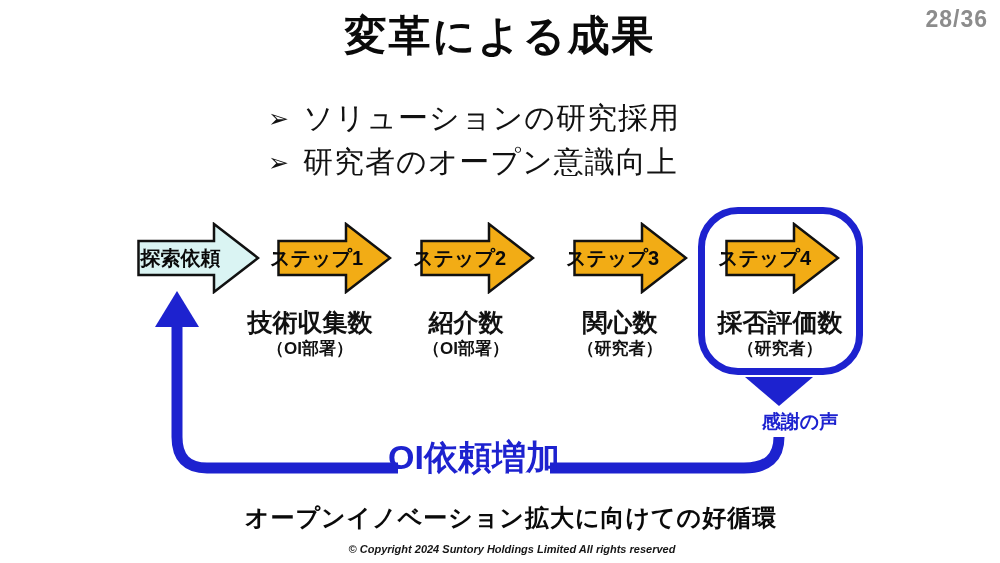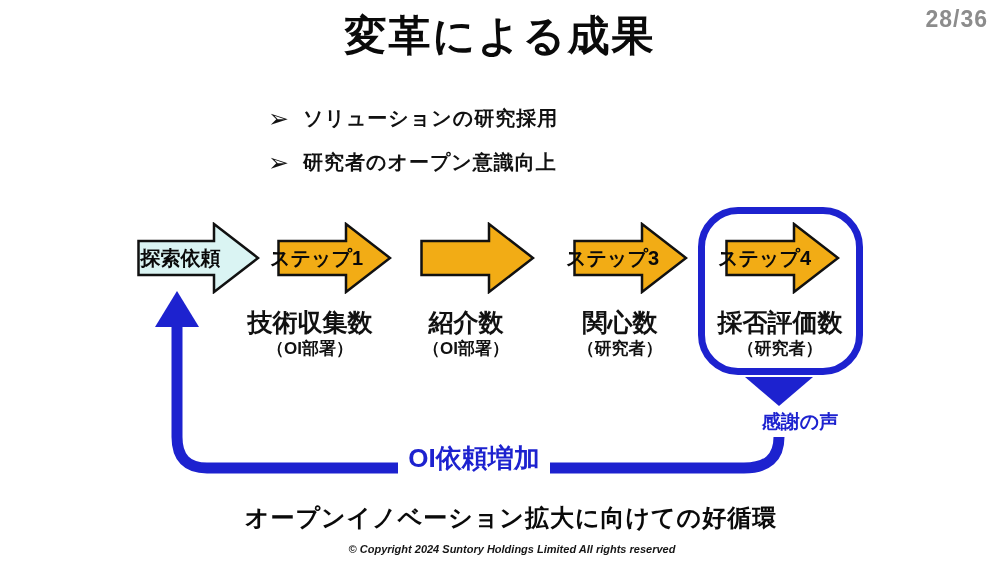--- a/index.html
+++ b/index.html
@@ -11,21 +11,21 @@
     position:absolute;top:6px;right:12px;font-size:23px;font-weight:bold;
     color:#8c8c8c;letter-spacing:1px;
   }
   .slide-title{
     position:absolute;top:8px;left:0;width:100%;text-align:center;
     font-size:42px;font-weight:bold;letter-spacing:2px;color:#0a0a0a;
   }
   .bullet-list{position:absolute;left:268px;top:96px;}
   .bullet-item{display:flex;align-items:center;height:44px;}
   .bullet-marker{font-size:25px;font-weight:bold;margin-right:14px;line-height:1;}
-  .bullet-text{font-size:20px;font-weight:bold;letter-spacing:1px;}
+  .bullet-text{font-size:30px;font-weight:normal;letter-spacing:1px;}
   
   .block-arrow{position:absolute;top:222px;height:72px;}
   .block-arrow svg{display:block;width:100%;height:100%;}
   .arrow-label{
     position:absolute;left:0;top:0;bottom:0;right:36px;
     display:flex;align-items:center;justify-content:center;
     font-size:20px;font-weight:bold;color:#0a0a0a;white-space:nowrap;
   }
   .highlight-box{
     position:absolute;left:698px;top:207px;width:165px;height:168px;
@@ -36,21 +36,21 @@
   .owner-label{font-size:17px;font-weight:bold;line-height:22px;white-space:nowrap;}
   .col-step1{left:225px;} .col-step2{left:381px;} .col-step3{left:535px;} .col-step4{left:695px;}
   .loop-svg{position:absolute;left:0;top:0;width:1000px;height:563px;pointer-events:none;}
   .gratitude-label{
     position:absolute;left:720px;top:409px;width:160px;text-align:center;
     font-size:19px;font-weight:bold;color:#1d22cf;white-space:nowrap;
   }
   .loop-label{
     position:absolute;left:398px;top:441px;width:152px;height:34px;background:#ffffff;
     display:flex;align-items:center;justify-content:center;
-    font-size:26px;font-weight:bold;color:#1d22cf;white-space:nowrap;
+    font-size:34px;font-weight:bold;color:#1d22cf;white-space:nowrap;
   }
   .conclusion{
     position:absolute;left:0;top:502px;width:100%;text-align:center;
     font-size:24px;font-weight:bold;letter-spacing:1px;color:#0a0a0a;padding-left:11px;
   }
   .copyright{
     position:absolute;left:0;top:543px;width:100%;text-align:center;
     font-size:11px;font-weight:bold;font-style:italic;color:#161616;padding-left:12px;
   }
 </style>
@@ -93,20 +93,21 @@
     <svg viewBox="0 0 115 72">
       <polygon points="1.5,19 69,19 69,2 113,36 69,70 69,53 1.5,53" fill="#F2AC15" stroke="#111111" stroke-width="2.5"></polygon>
     </svg>
     <div class="arrow-label">ステップ1</div>
   </div>
 
   <div class="block-arrow" style="left:420px;width:115px;">
     <svg viewBox="0 0 115 72">
       <polygon points="1.5,19 69,19 69,2 113,36 69,70 69,53 1.5,53" fill="#F2AC15" stroke="#111111" stroke-width="2.5"></polygon>
     </svg>
+    <div class="arrow-label">ステップ2</div>
   </div>
 
   <div class="block-arrow" style="left:573px;width:115px;">
     <svg viewBox="0 0 115 72">
       <polygon points="1.5,19 69,19 69,2 113,36 69,70 69,53 1.5,53" fill="#F2AC15" stroke="#111111" stroke-width="2.5"></polygon>
     </svg>
     <div class="arrow-label">ステップ3</div>
   </div>
 
   <div class="block-arrow" style="left:725px;width:115px;">

